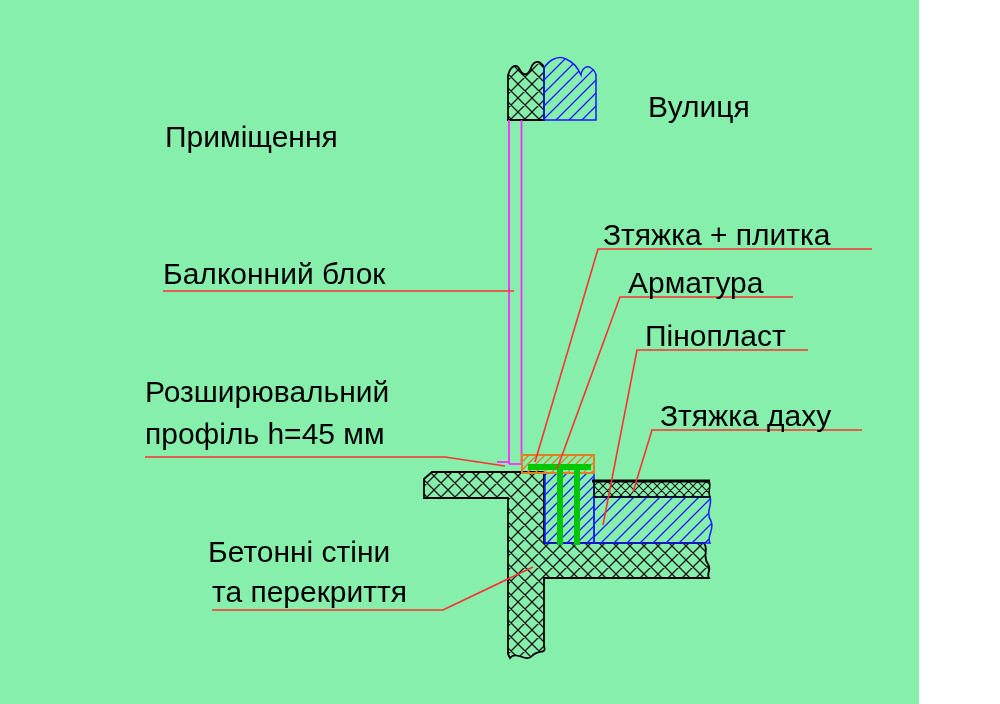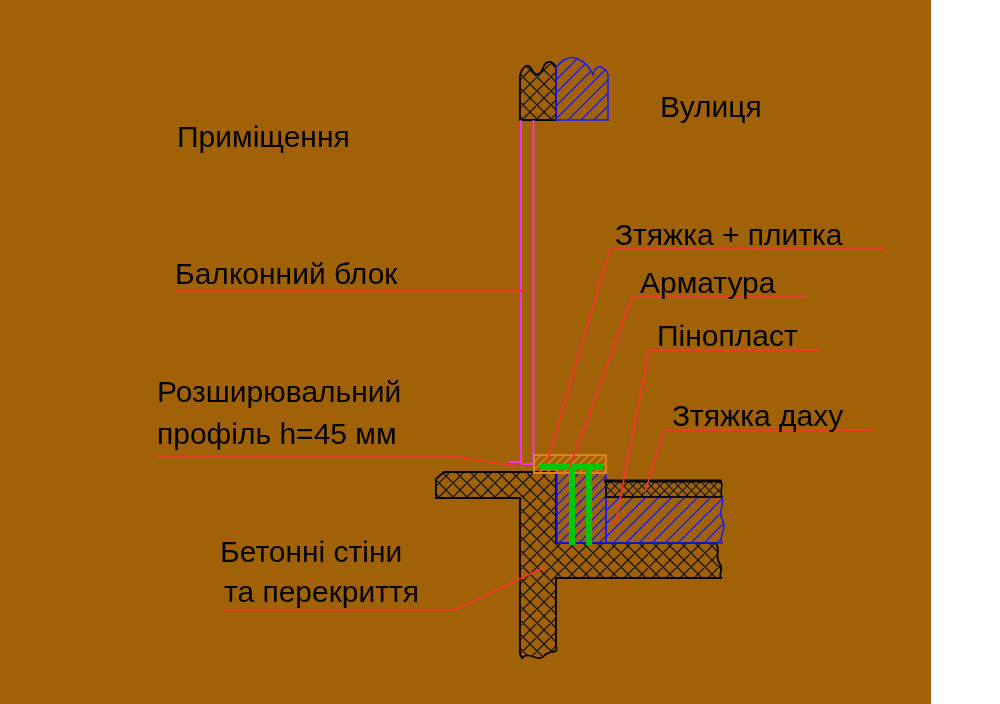--- a/index.html
+++ b/index.html
@@ -1,23 +1,22 @@
 <!DOCTYPE html>
 <html><head>
 <meta charset="utf-8">
 <style>
   html, body { margin: 0; padding: 0; background: #ffffff; }
   #canvas {
     position: relative;
     width: 919px;
     height: 704px;
-    background: #a16207;
+    background: #86efac;
     overflow: hidden;
     font-family: "Liberation Sans", sans-serif;
-    padding-left: 12px;
   }
   svg { display: block; }
   text.lbl {
     font-family: "Liberation Sans", sans-serif;
     font-size: 30px;
     fill: #000000;
   }
 </style>
 </head>
 <body>

